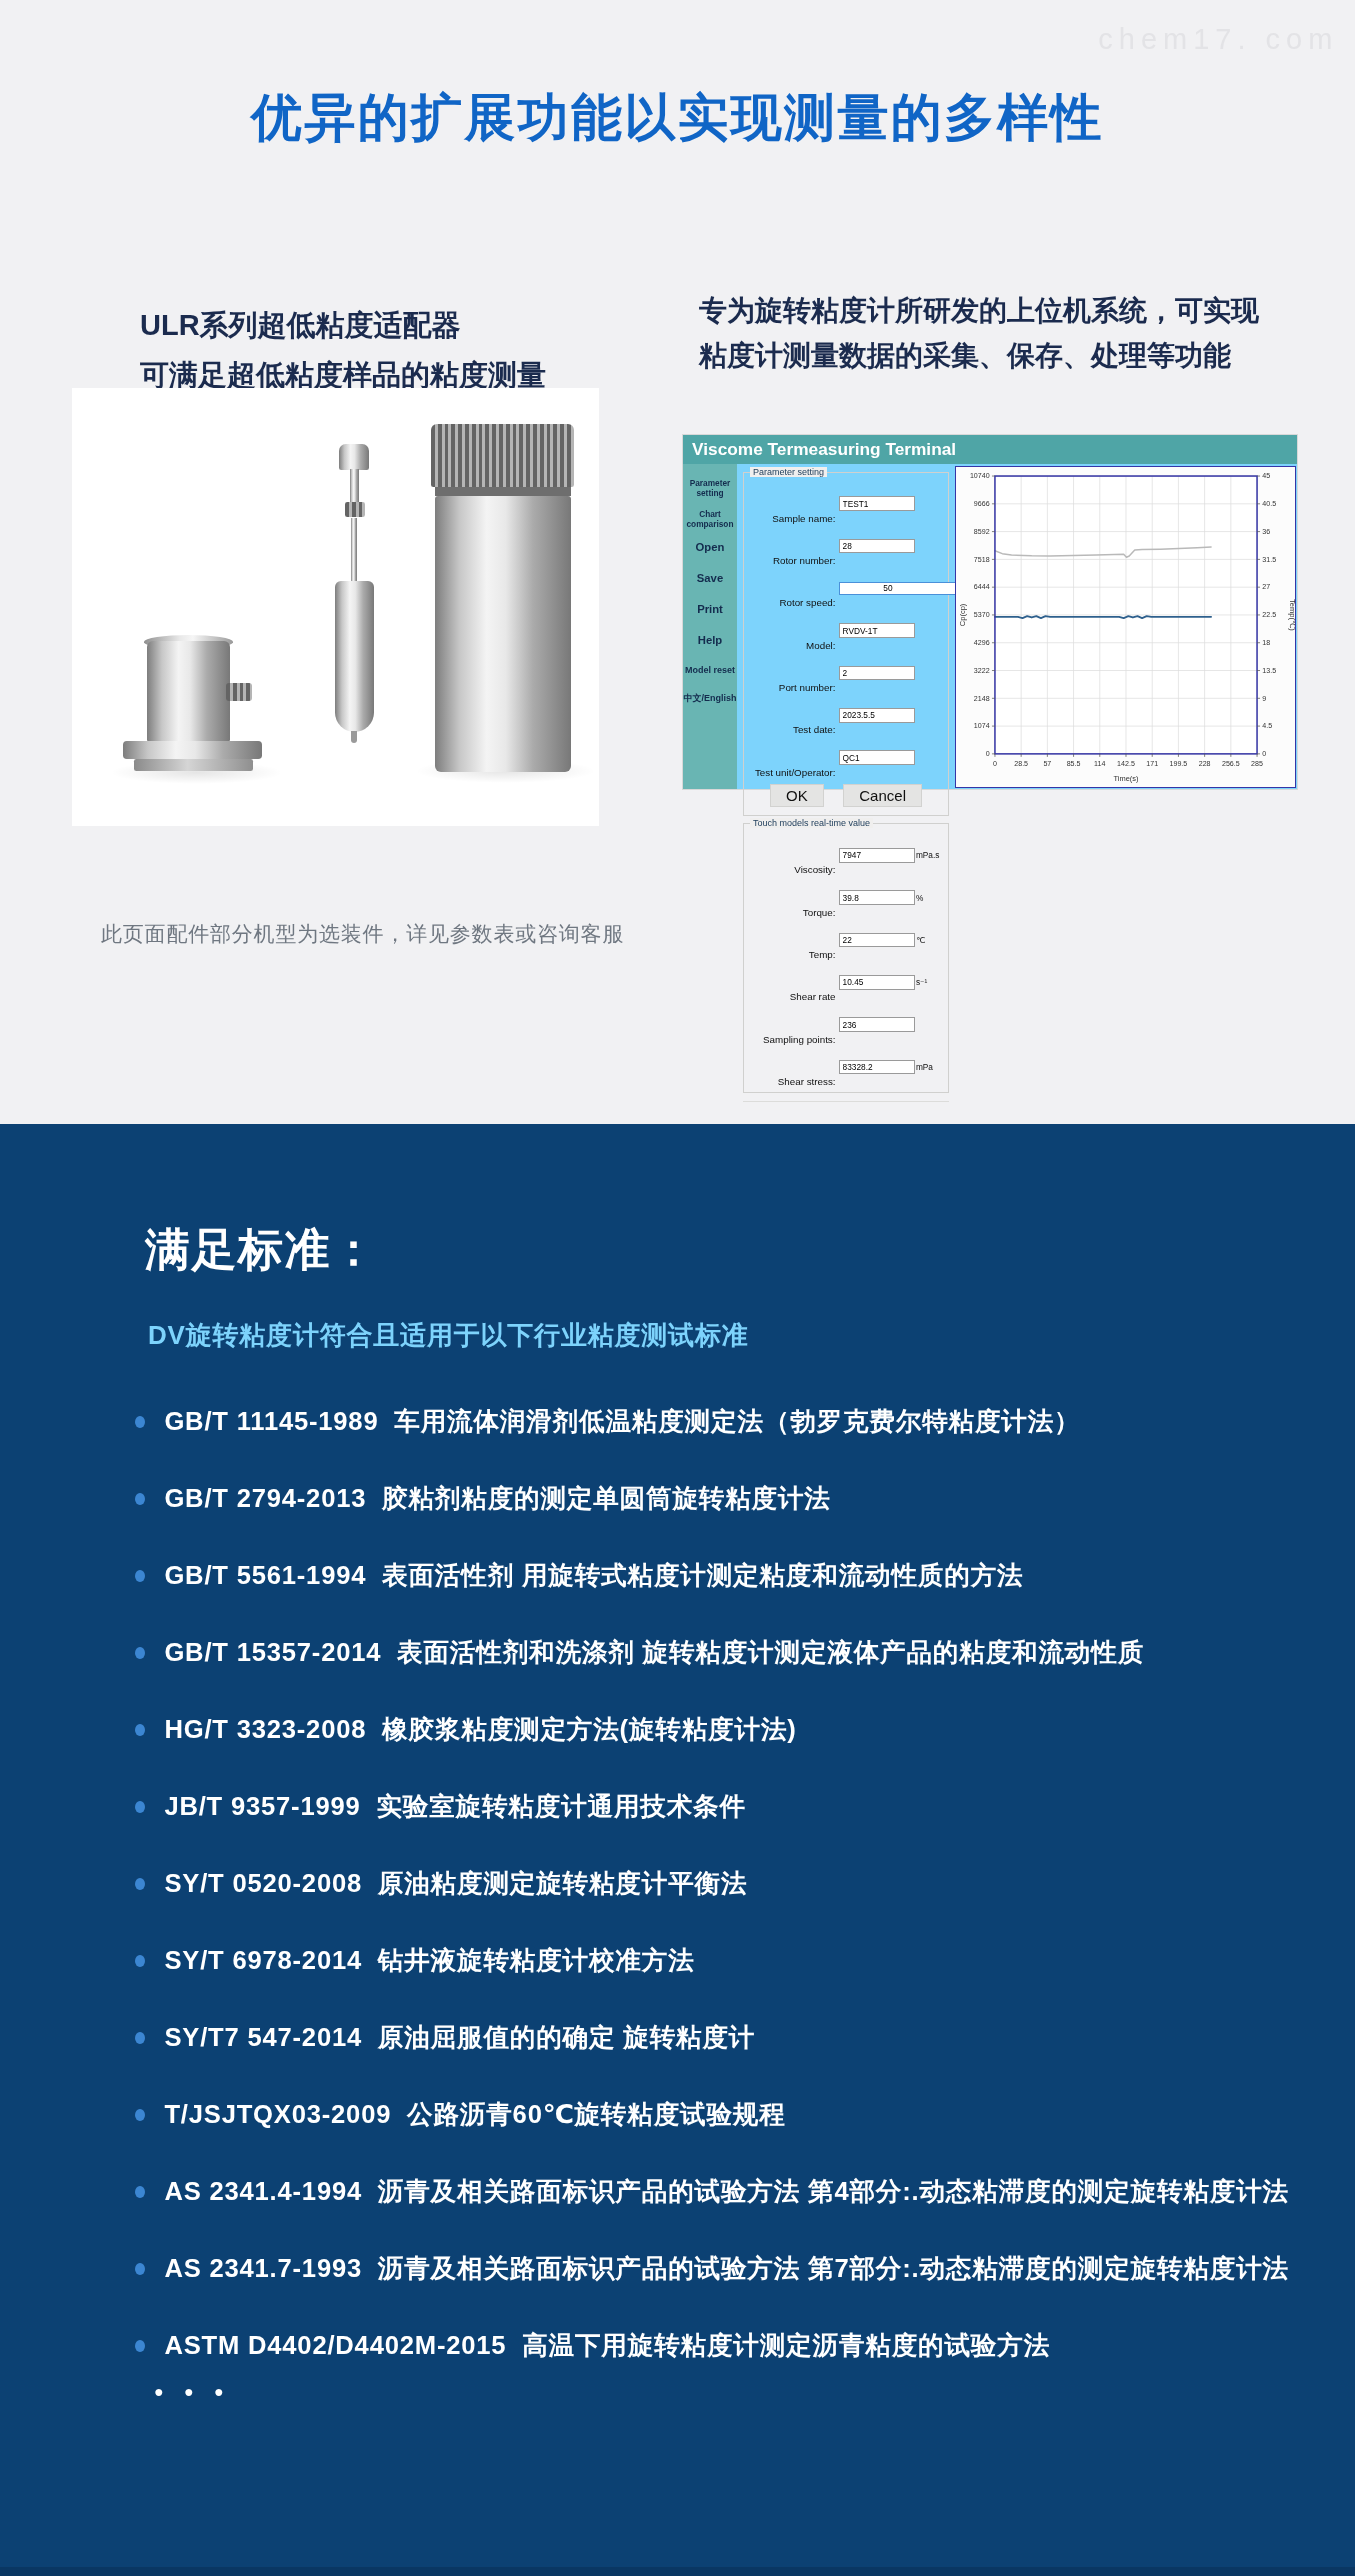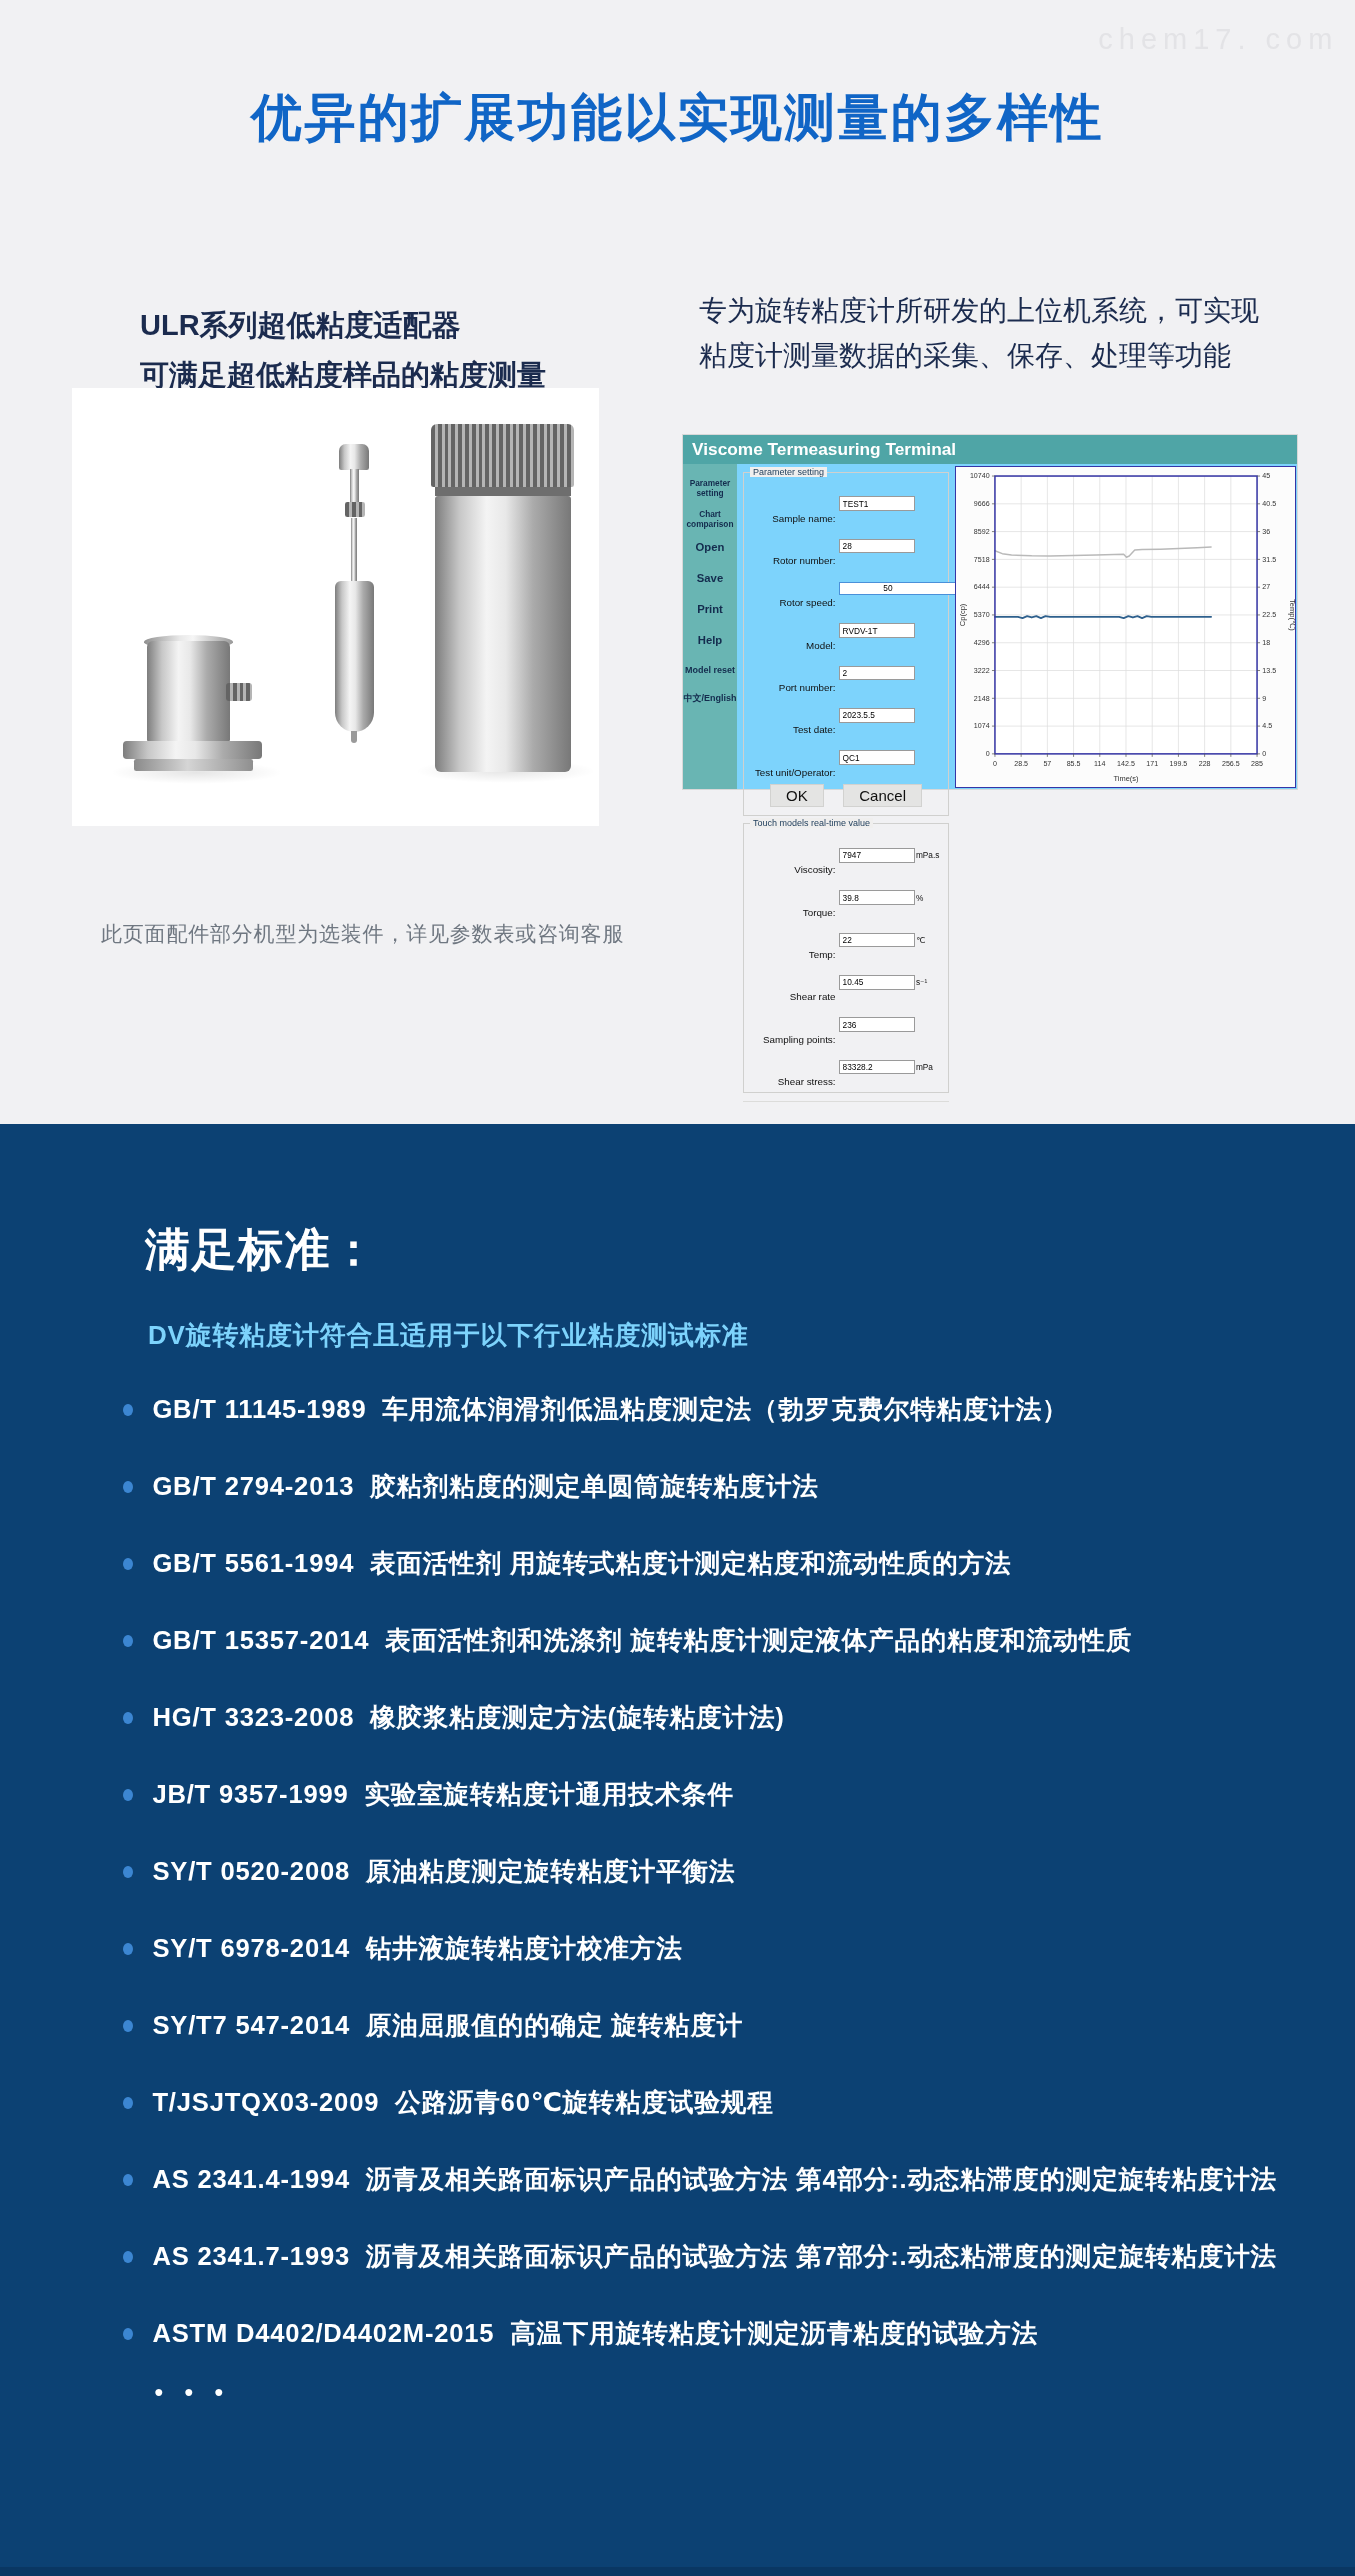--- a/index.html
+++ b/index.html
@@ -5,21 +5,21 @@
   html,body{margin:0;padding:0;background:#f1f1f3;}
   .page{position:relative;width:1355px;height:2576px;overflow:hidden;background:#f1f1f3;
         font-family:"Liberation Sans","DejaVu Sans",sans-serif;}
   
   .watermark{position:absolute;top:22.6px;right:16.6px;color:#e3e3e6;font-size:29px;letter-spacing:6px;}
   .page-title{position:absolute;top:84px;left:0;width:100%;text-align:center;
               color:#1065c6;font-size:51px;font-weight:bold;letter-spacing:2.3px;}
   .left-heading{position:absolute;left:140px;top:300px;color:#1b2b4e;font-size:29px;
                 font-weight:bold;line-height:50px;white-space:nowrap;}
   .right-text{position:absolute;left:699px;top:288px;color:#1b2b4e;font-size:28px;
-              font-weight:normal;line-height:45px;white-space:nowrap;}
+              font-weight:bold;line-height:45px;white-space:nowrap;}
   .note{position:absolute;left:101px;top:920px;color:#6f7781;font-size:21px;letter-spacing:0.8px;}
 
   
   .photo-box{position:absolute;left:72px;top:388px;width:527px;height:438px;background:#ffffff;}
   .metal-v{background:linear-gradient(90deg,#7d7d7d 0%,#c7c7c7 18%,#f4f4f4 38%,#e8e8e8 52%,#ababab 72%,#787878 100%);}
   .knurl{background:repeating-linear-gradient(90deg,#646464 0 3.8px,#b5b5b5 3.8px 6.8px);}
   .obj{position:absolute;}
   .holder-cup{left:75px;top:253px;width:83px;height:101px;border-radius:6px 6px 2.3px 2.3px;}
   .holder-rim{left:72px;top:247px;width:89px;height:13.6px;border-radius:50%;
               background:linear-gradient(90deg,#909090,#e8e8e8 40%,#f6f6f6 55%,#9a9a9a);}
@@ -66,21 +66,21 @@
   .sw-transport{margin-top:auto;border-top:0.8px solid #dcdcda;padding-top:22px;display:flex;gap:3.8px;}
   .sw-tbtn{flex:1;background:#e4e4e3;border:0.8px solid #d8d8d6;text-align:center;font-size:9.8px;
            padding:4.5px 0;color:#101010;cursor:pointer;}
   .sw-chartpane{flex:1;margin:1.5px 1.5px 1.5px 0;border:1.5px solid #3535a6;background:#fcfcfc;position:relative;}
   .sw-chartpane svg{position:absolute;left:0;top:0;width:100%;height:100%;}
 
   
   .dark-section{position:absolute;left:0;top:1124px;width:100%;height:1452px;background:#0c4173;}
   .std-heading{position:absolute;left:145px;top:96px;color:#ffffff;font-size:45px;font-weight:bold;letter-spacing:1.5px;}
   .std-sub{position:absolute;left:148px;top:194px;color:#7dd3fc;font-size:26px;font-weight:600;letter-spacing:0.8px;}
-  .std-list{position:absolute;left:119px;top:243px;margin:4px;padding:0;list-style:none;}
+  .std-list{position:absolute;left:119px;top:243px;margin:16px;padding:0;list-style:none;}
   .std-item{height:77px;display:flex;align-items:center;gap:19.6px;}
   .bullet-dot{width:9.8px;height:12px;border-radius:50%;background:#3c86d2;flex:none;}
   .std-text{color:#ffffff;font-size:25.6px;font-weight:bold;letter-spacing:0.8px;white-space:pre-wrap;}
   .dots{position:absolute;left:154px;top:1259px;color:#ffffff;font-size:16px;letter-spacing:20.3px;font-weight:bold;}
   .footer-strip{position:absolute;left:0;bottom:0;width:100%;height:9px;background:#0a3763;}
 </style>
 </head>
 <body>
 
 <div class="page">

